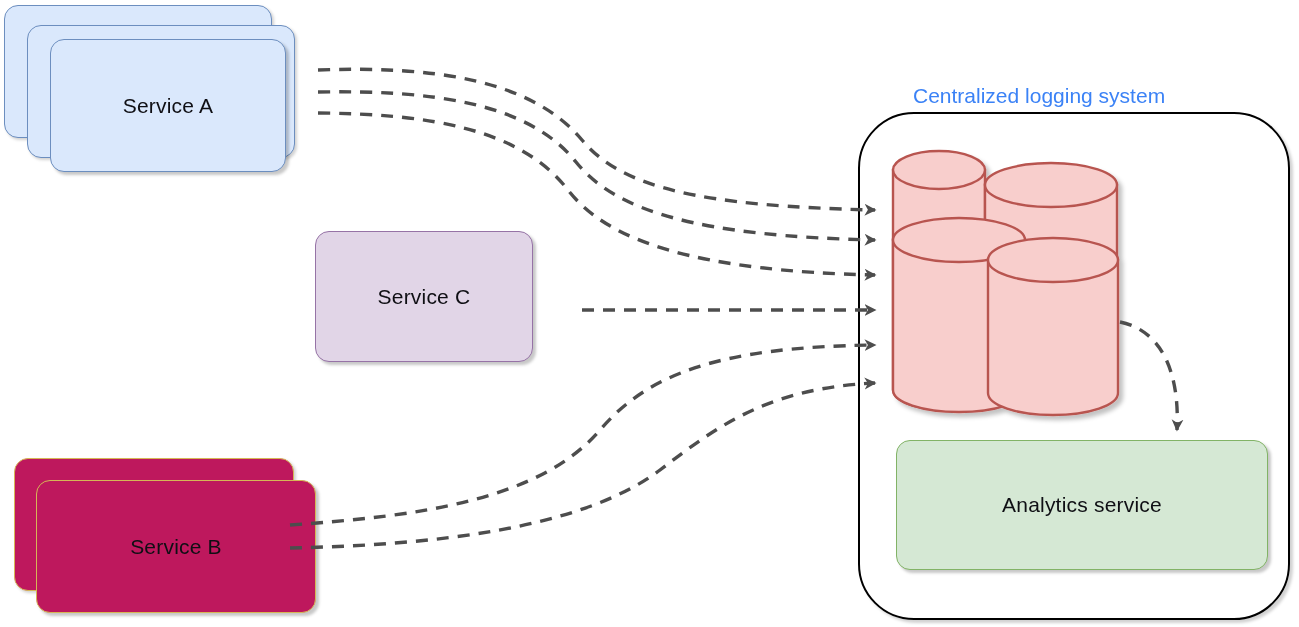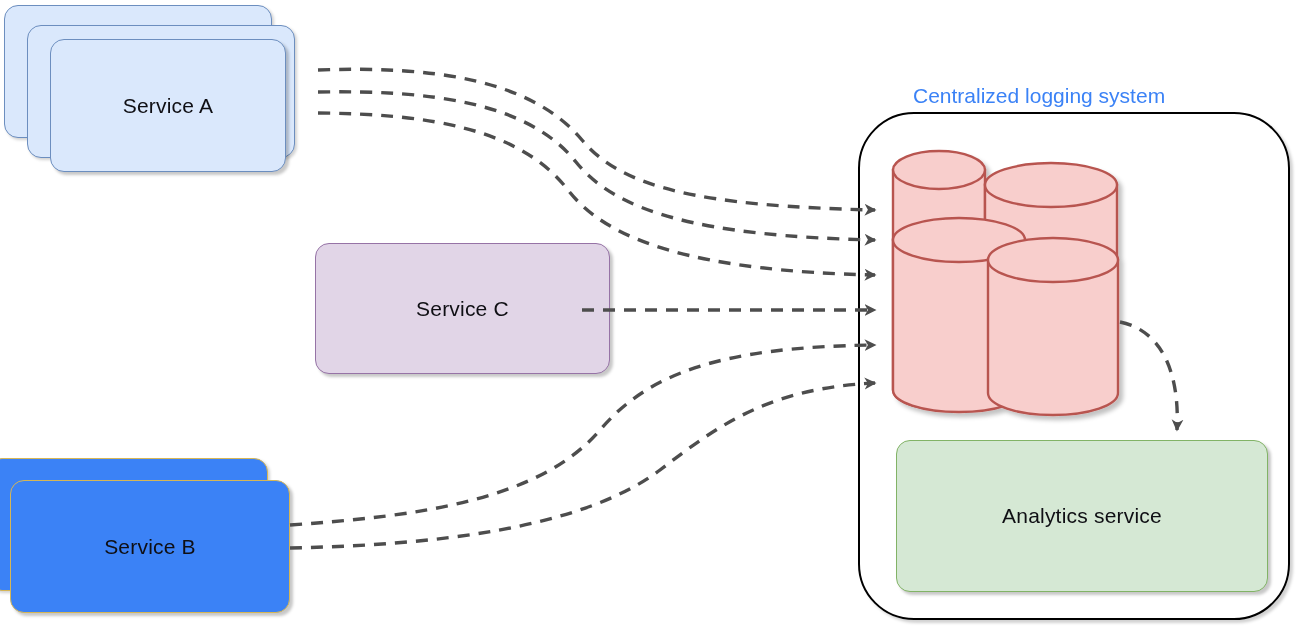--- a/index.html
+++ b/index.html
@@ -4,54 +4,54 @@
 <style>
   html,body{margin:0;padding:0;background:#ffffff;}
   body{font-family:"Liberation Sans",sans-serif;}
   #stage{position:relative;width:1299px;height:627px;overflow:hidden;background:#fff;}
   #wires{position:absolute;left:0;top:0;width:1299px;height:627px;pointer-events:none;}
   .node{position:absolute;box-sizing:border-box;border-radius:14px;
         display:flex;align-items:center;justify-content:center;
         box-shadow:3px 3px 3px rgba(0,0,0,0.22);}
   .node .lbl{font-size:21px;color:#0f0f14;letter-spacing:.2px;white-space:nowrap;}
   .blue{background:#dae8fc;border:1.6px solid #6c8ebf;}
-  .yellow{background:#3b82f6;border:1.6px solid #d6b656;}
+  .yellow{background:#be185d;border:1.6px solid #d6b656;margin-left:26px;}
   .purple{background:#e1d5e7;border:1.8px solid #9673a6;}
   .green{background:#d5e8d4;border:1.8px solid #82b366;}
   .ghost{box-shadow:2px 2px 3px rgba(0,0,0,0.18);}
   #boundary{position:absolute;box-sizing:border-box;border:2.4px solid #000;
             border-radius:56px;background:transparent;
             box-shadow:3px 3px 3px rgba(0,0,0,0.18);}
   #boundary-title{position:absolute;font-size:21px;color:#3b82f6;white-space:nowrap;}
   .cyl{position:absolute;}
 </style>
 </head>
 <body>
 
 <div id="stage">
 
   <div class="node blue ghost" style="left:4px;top:5px;width:268px;height:133px;"></div>
   <div class="node blue ghost" style="left:27px;top:25px;width:268px;height:133px;"></div>
   <div class="node blue" style="left:50px;top:39px;width:236px;height:133px;">
     <span class="lbl">Service A</span>
   </div>
 
-  <div class="node purple" style="left:315px;top:243px;width:295px;height:131px;text-align:center;">
+  <div class="node purple" style="left:315px;top:231px;width:218px;height:131px;text-align:center;">
     <span class="lbl">Service C</span>
   </div>
 
   <div class="node yellow ghost" style="left:-12px;top:458px;width:280px;height:133px;"></div>
   <div class="node yellow" style="left:10px;top:480px;width:280px;height:133px;">
     <span class="lbl">Service B</span>
   </div>
 
   <div id="boundary-title" style="left:913px;top:84px;">Centralized logging system</div>
   <div id="boundary" style="left:858px;top:112px;width:432px;height:508px;"></div>
 
-  <div class="node green" style="left:896px;top:440px;width:372px;height:152px;">
+  <div class="node green" style="left:896px;top:440px;width:372px;height:130px;">
     <span class="lbl">Analytics service</span>
   </div>
 
   <svg class="cyl" style="left:880px;top:140px;" width="260" height="290" viewBox="0 0 260 290">
     <defs>
       <filter id="dbshadow" x="-30%" y="-30%" width="180%" height="180%">
         <feDropShadow dx="4" dy="4" stdDeviation="2.2" flood-color="#000" flood-opacity="0.24"></feDropShadow>
       </filter>
     </defs>
     <g filter="url(#dbshadow)">

